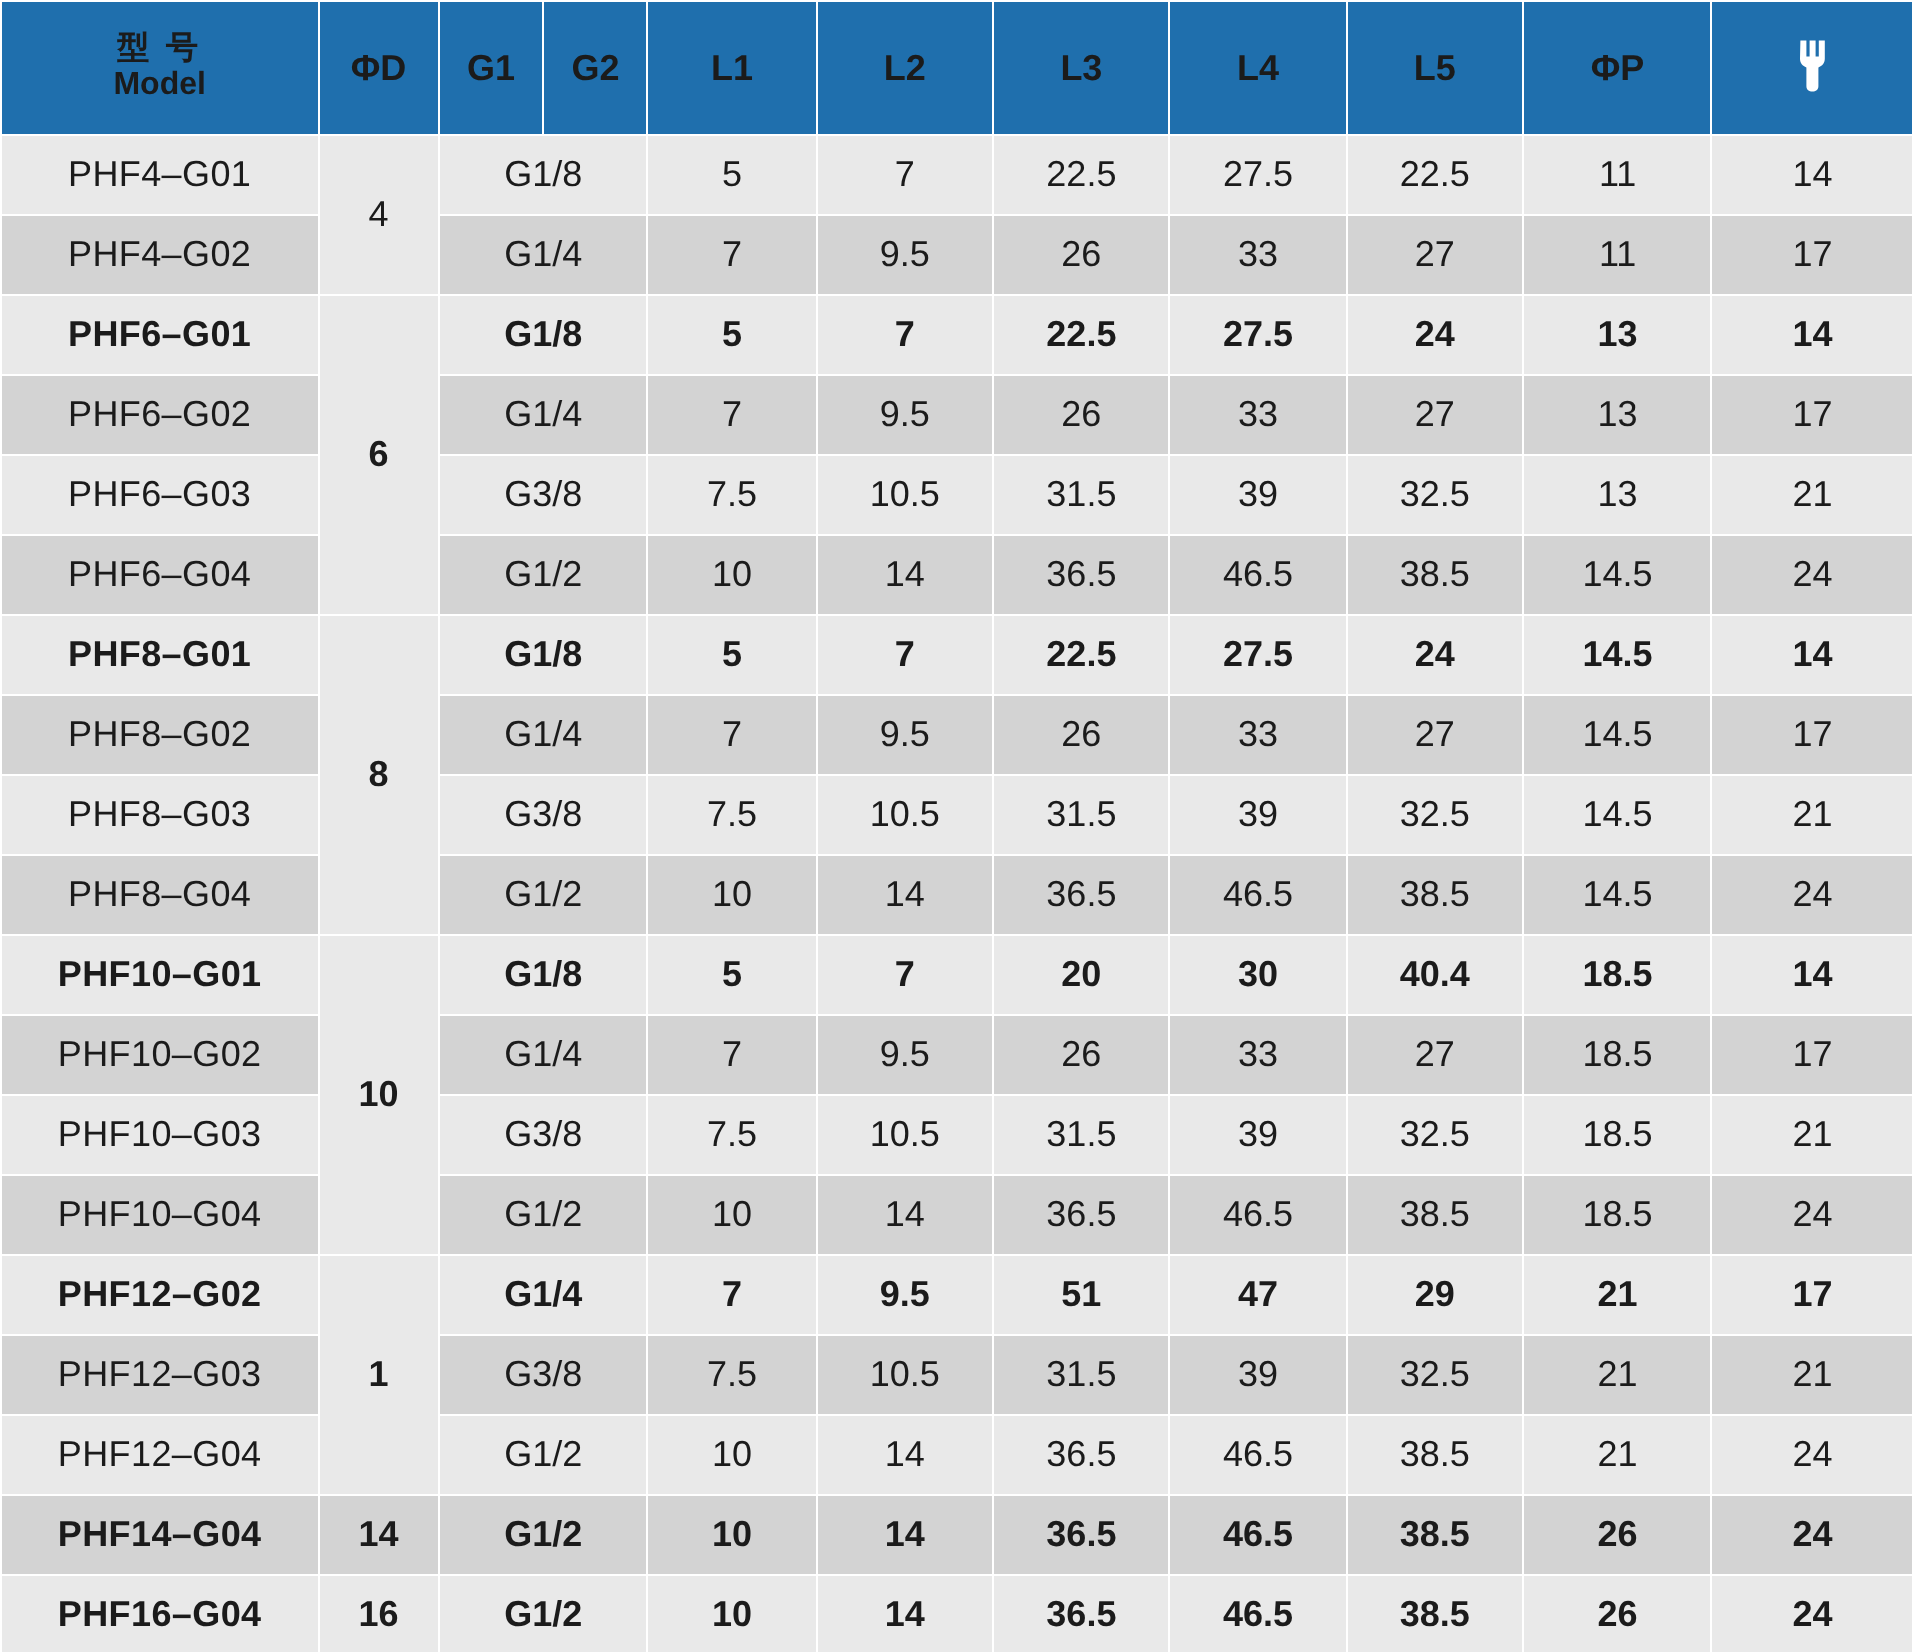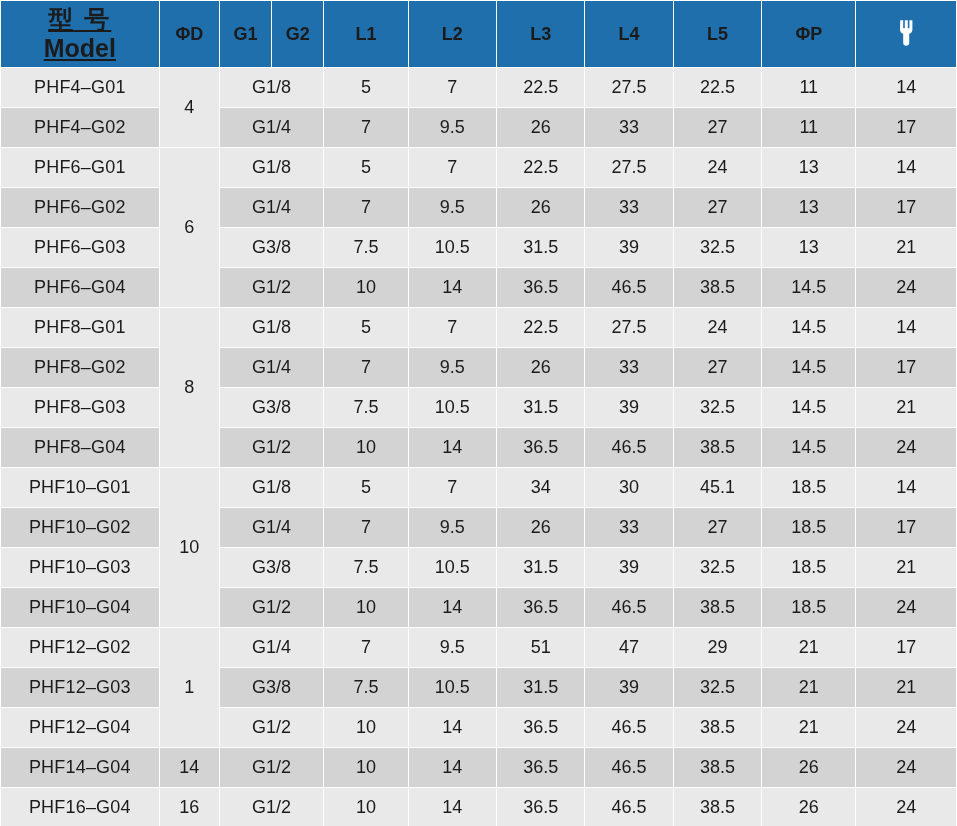--- a/index.html
+++ b/index.html
@@ -29,22 +29,21 @@
   thead th {
     background: #1f6fad;
     color: #ffffff;
     font-size: 19px;
     height: 66px;
     line-height: 1.15;
     border: 1px solid #1f6fad;
     font-weight: bold;
   }
   thead th.model-col {
-    font-size: 25px;
-    text-decoration: underline;
+    font-size: 16px;
   }
   thead th .cn {
     display: block;
     letter-spacing: 2px;
   }
   thead th .en {
     display: block;
   }
   tbody td {
     height: 39px;
@@ -74,20 +73,21 @@
   col.c-l5    { width: 88px; }
   col.c-php   { width: 94px; }
   col.c-wr    { width: 100px; }
 
   .wrench-icon {
     display: inline-block;
     line-height: 0;
   }
   .sep-top td {
     border-top: 2px solid #ffffff;
+    font-weight: bold;
   }
 </style>
 </head>
 <body>
 
 <table class="spec">
   <colgroup>
     <col class="c-model">
       <col class="c-phid">
       <col class="c-g1">
@@ -240,23 +240,23 @@
         <td>38.5</td>
         <td>14.5</td>
         <td>24</td>
       </tr>
       <tr class="odd sep-top">
         <td class="model-cell">PHF10–G01</td>
         <td class="merged" rowspan="4">10</td>
         <td colspan="2">G1/8</td>
         <td>5</td>
         <td>7</td>
-        <td>34</td>
+        <td>20</td>
         <td>30</td>
-        <td>45.1</td>
+        <td>40.4</td>
         <td>18.5</td>
         <td>14</td>
       </tr>
       <tr class="even">
         <td class="model-cell">PHF10–G02</td>
         <td colspan="2">G1/4</td>
         <td>7</td>
         <td>9.5</td>
         <td>26</td>
         <td>33</td>

